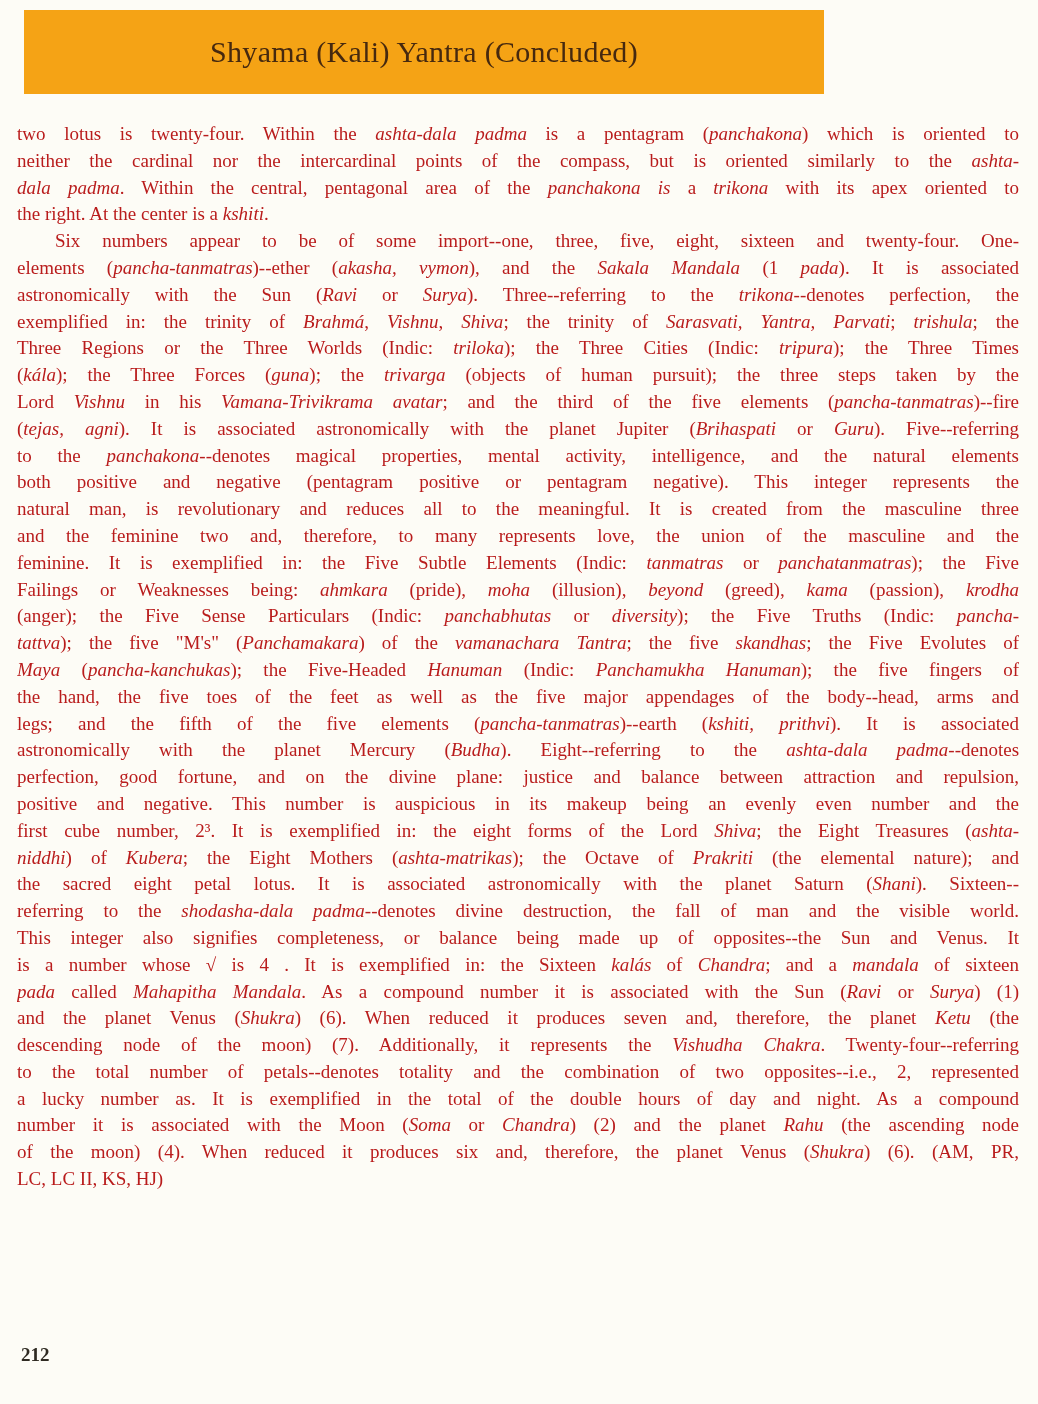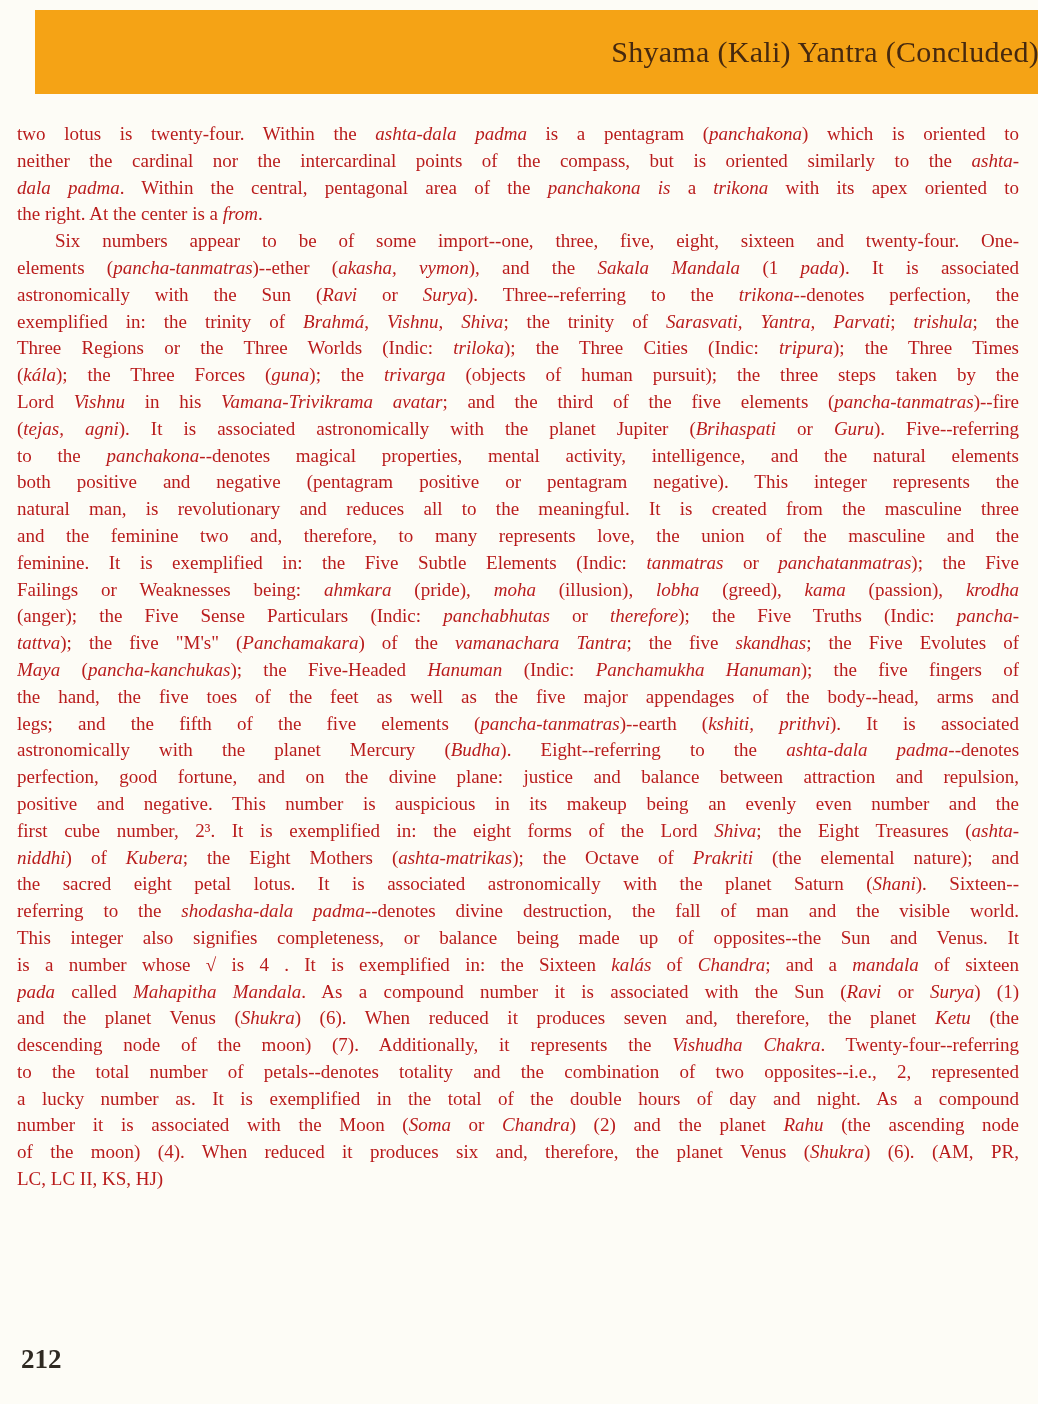--- a/index.html
+++ b/index.html
@@ -13,28 +13,28 @@
     position: relative;
     overflow: hidden;
     font-family: "Liberation Serif", "DejaVu Serif", serif;
   }
   .page {
     position: absolute;
     inset: 0;
   }
   .banner {
     position: absolute;
-    left: 35px;
+    left: 24px;
     top: 10px;
-    width: 1004px;
+    width: 800px;
     height: 84px;
     background: #f5a315;
     display: flex;
     align-items: center;
-    justify-content: flex-end;
+    justify-content: center;
   }
   .banner-title {
     font-size: 30px;
     color: #46290f;
     letter-spacing: 0.3px;
   }
   .body-text {
     position: absolute;
     left: 17px;
     top: 121px;
@@ -55,52 +55,52 @@
   .line.first-indent {
     text-indent: 38px;
   }
   .line i {
     font-style: italic;
   }
   .page-number {
     position: absolute;
     left: 21px;
     top: 1344px;
-    font-size: 27px;
+    font-size: 19px;
     font-weight: bold;
     color: #2f2a22;
   }
 </style>
 </head>
 <body>
 
 <div class="page">
   <div class="banner">
     <span class="banner-title">Shyama (Kali) Yantra (Concluded)</span>
   </div>
   <div class="body-text" id="body-text">
       <div class="line">two lotus is twenty-four. Within the <i>ashta-dala padma</i> is a pentagram (<i>panchakona</i>) which is oriented to</div>
       <div class="line">neither the cardinal nor the intercardinal points of the compass, but is oriented similarly to the <i>ashta-</i></div>
       <div class="line"><i>dala padma</i>. Within the central, pentagonal area of the <i>panchakona is</i> a <i>trikona</i> with its apex oriented to</div>
-      <div class="line last">the right. At the center is a <i>from</i>.</div>
+      <div class="line last">the right. At the center is a <i>kshiti</i>.</div>
       <div class="line first-indent">Six numbers appear to be of some import--one, three, five, eight, sixteen and twenty-four. One-</div>
       <div class="line">elements (<i>pancha-tanmatras</i>)--ether (<i>akasha, vymon</i>), and the <i>Sakala Mandala</i> (1 <i>pada</i>). It is associated</div>
       <div class="line">astronomically with the Sun (<i>Ravi</i> or <i>Surya</i>). Three--referring to the <i>trikona</i>--denotes perfection, the</div>
       <div class="line">exemplified in: the trinity of <i>Brahmá</i>, <i>Vishnu</i>, <i>Shiva</i>; the trinity of <i>Sarasvati, Yantra, Parvati</i>; <i>trishula</i>; the</div>
       <div class="line">Three Regions or the Three Worlds (Indic: <i>triloka</i>); the Three Cities (Indic: <i>tripura</i>); the Three Times</div>
       <div class="line">(<i>kála</i>); the Three Forces (<i>guna</i>); the <i>trivarga</i> (objects of human pursuit); the three steps taken by the</div>
       <div class="line">Lord <i>Vishnu</i> in his <i>Vamana-Trivikrama avatar</i>; and the third of the five elements (<i>pancha-tanmatras</i>)--fire</div>
       <div class="line">(<i>tejas, agni</i>). It is associated astronomically with the planet Jupiter (<i>Brihaspati</i> or <i>Guru</i>). Five--referring</div>
       <div class="line">to the <i>panchakona</i>--denotes magical properties, mental activity, intelligence, and the natural elements</div>
       <div class="line">both positive and negative (pentagram positive or pentagram negative). This integer represents the</div>
       <div class="line">natural man, is revolutionary and reduces all to the meaningful. It is created from the masculine three</div>
       <div class="line">and the feminine two and, therefore, to many represents love, the union of the masculine and the</div>
       <div class="line">feminine. It is exemplified in: the Five Subtle Elements (Indic: <i>tanmatras</i> or <i>panchatanmatras</i>); the Five</div>
-      <div class="line">Failings or Weaknesses being: <i>ahmkara</i> (pride), <i>moha</i> (illusion), <i>lobha</i> (greed), <i>kama</i> (passion), <i>krodha</i></div>
-      <div class="line">(anger); the Five Sense Particulars (Indic: <i>panchabhutas</i> or <i>therefore</i>); the Five Truths (Indic: <i>pancha-</i></div>
+      <div class="line">Failings or Weaknesses being: <i>ahmkara</i> (pride), <i>moha</i> (illusion), <i>beyond</i> (greed), <i>kama</i> (passion), <i>krodha</i></div>
+      <div class="line">(anger); the Five Sense Particulars (Indic: <i>panchabhutas</i> or <i>diversity</i>); the Five Truths (Indic: <i>pancha-</i></div>
       <div class="line"><i>tattva</i>); the five "M's" (<i>Panchamakara</i>) of the <i>vamanachara Tantra</i>; the five <i>skandhas</i>; the Five Evolutes of</div>
       <div class="line"><i>Maya</i> (<i>pancha-kanchukas</i>); the Five-Headed <i>Hanuman</i> (Indic: <i>Panchamukha Hanuman</i>); the five fingers of</div>
       <div class="line">the hand, the five toes of the feet as well as the five major appendages of the body--head, arms and</div>
       <div class="line">legs; and the fifth of the five elements (<i>pancha-tanmatras</i>)--earth (<i>kshiti, prithvi</i>). It is associated</div>
       <div class="line">astronomically with the planet Mercury (<i>Budha</i>). Eight--referring to the <i>ashta-dala padma</i>--denotes</div>
       <div class="line">perfection, good fortune, and on the divine plane: justice and balance between attraction and repulsion,</div>
       <div class="line">positive and negative. This number is auspicious in its makeup being an evenly even number and the</div>
       <div class="line">first cube number, 2³. It is exemplified in: the eight forms of the Lord <i>Shiva</i>; the Eight Treasures (<i>ashta-</i></div>
       <div class="line"><i>niddhi</i>) of <i>Kubera</i>; the Eight Mothers (<i>ashta-matrikas</i>); the Octave of <i>Prakriti</i> (the elemental nature); and</div>
       <div class="line">the sacred eight petal lotus. It is associated astronomically with the planet Saturn (<i>Shani</i>). Sixteen--</div>

